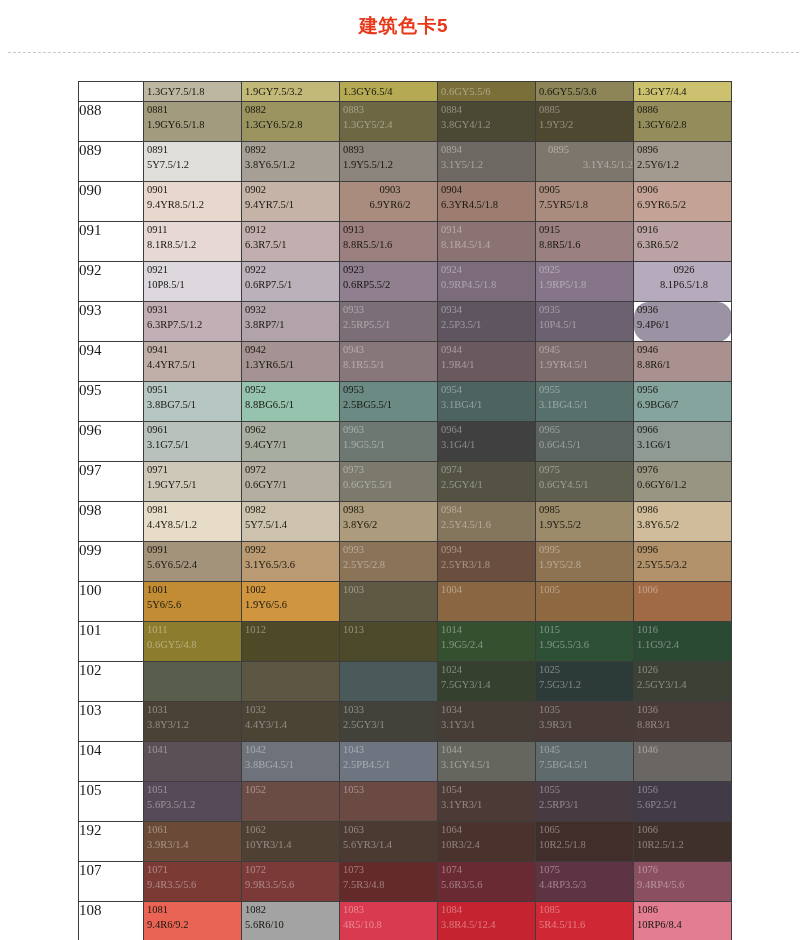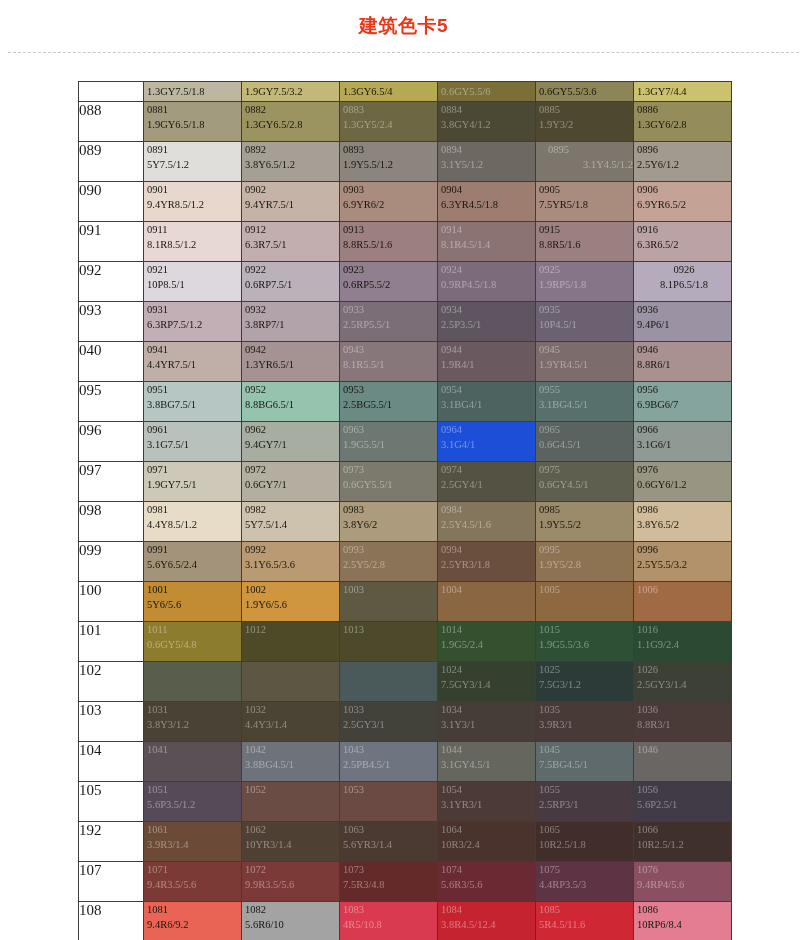--- a/index.html
+++ b/index.html
@@ -188,21 +188,21 @@
           <tr>
             <td class="rowlabel">090</td>
             <td class="swatch" style="background: rgb(232, 215, 205);">
               <span class="cellcode light-text">0901</span>
               <span class="cellnotation light-text">9.4YR8.5/1.2</span>
             </td>
             <td class="swatch" style="background: rgb(198, 179, 168);">
               <span class="cellcode light-text">0902</span>
               <span class="cellnotation light-text">9.4YR7.5/1</span>
             </td>
-            <td class="swatch" style="background: rgb(169, 140, 125);">
+            <td class="swatch" style="background: rgb(169, 140, 125); text-align: center;">
               <span class="cellcode light-text">0903</span>
               <span class="cellnotation light-text">6.9YR6/2</span>
             </td>
             <td class="swatch" style="background: rgb(156, 125, 112);">
               <span class="cellcode light-text">0904</span>
               <span class="cellnotation light-text">6.3YR4.5/1.8</span>
             </td>
             <td class="swatch" style="background: rgb(169, 140, 126);">
               <span class="cellcode light-text">0905</span>
               <span class="cellnotation light-text">7.5YR5/1.8</span>
@@ -281,27 +281,27 @@
               <span class="cellnotation dark-text" style="opacity: 0.38;">2.5RP5.5/1</span>
             </td>
             <td class="swatch" style="background: rgb(95, 85, 97);">
               <span class="cellcode dark-text" style="opacity: 0.38;">0934</span>
               <span class="cellnotation dark-text" style="opacity: 0.38;">2.5P3.5/1</span>
             </td>
             <td class="swatch" style="background: rgb(107, 97, 112);">
               <span class="cellcode dark-text" style="opacity: 0.38;">0935</span>
               <span class="cellnotation dark-text" style="opacity: 0.38;">10P4.5/1</span>
             </td>
-            <td class="swatch" style="background: rgb(155, 147, 164);">
+            <td class="swatch" style="background: rgb(155, 147, 164); border-radius: 15px;">
               <span class="cellcode light-text">0936</span>
               <span class="cellnotation light-text">9.4P6/1</span>
             </td>
           </tr>
           <tr>
-            <td class="rowlabel">040</td>
+            <td class="rowlabel">094</td>
             <td class="swatch" style="background: rgb(192, 175, 168);">
               <span class="cellcode light-text">0941</span>
               <span class="cellnotation light-text">4.4YR7.5/1</span>
             </td>
             <td class="swatch" style="background: rgb(164, 147, 146);">
               <span class="cellcode light-text">0942</span>
               <span class="cellnotation light-text">1.3YR6.5/1</span>
             </td>
             <td class="swatch" style="background: rgb(135, 118, 122);">
               <span class="cellcode dark-text" style="opacity: 0.38;">0943</span>
@@ -354,21 +354,21 @@
               <span class="cellnotation light-text">3.1G7.5/1</span>
             </td>
             <td class="swatch" style="background: rgb(167, 173, 160);">
               <span class="cellcode light-text">0962</span>
               <span class="cellnotation light-text">9.4GY7/1</span>
             </td>
             <td class="swatch" style="background: rgb(110, 120, 115);">
               <span class="cellcode dark-text" style="opacity: 0.38;">0963</span>
               <span class="cellnotation dark-text" style="opacity: 0.38;">1.9G5.5/1</span>
             </td>
-            <td class="swatch" style="background: #1d4ed8;">
+            <td class="swatch" style="background: #404040;">
               <span class="cellcode dark-text" style="opacity: 0.38;">0964</span>
               <span class="cellnotation dark-text" style="opacity: 0.38;">3.1G4/1</span>
             </td>
             <td class="swatch" style="background: rgb(90, 99, 96);">
               <span class="cellcode dark-text" style="opacity: 0.38;">0965</span>
               <span class="cellnotation dark-text" style="opacity: 0.38;">0.6G4.5/1</span>
             </td>
             <td class="swatch" style="background: rgb(143, 154, 149);">
               <span class="cellcode light-text">0966</span>
               <span class="cellnotation light-text">3.1G6/1</span>

